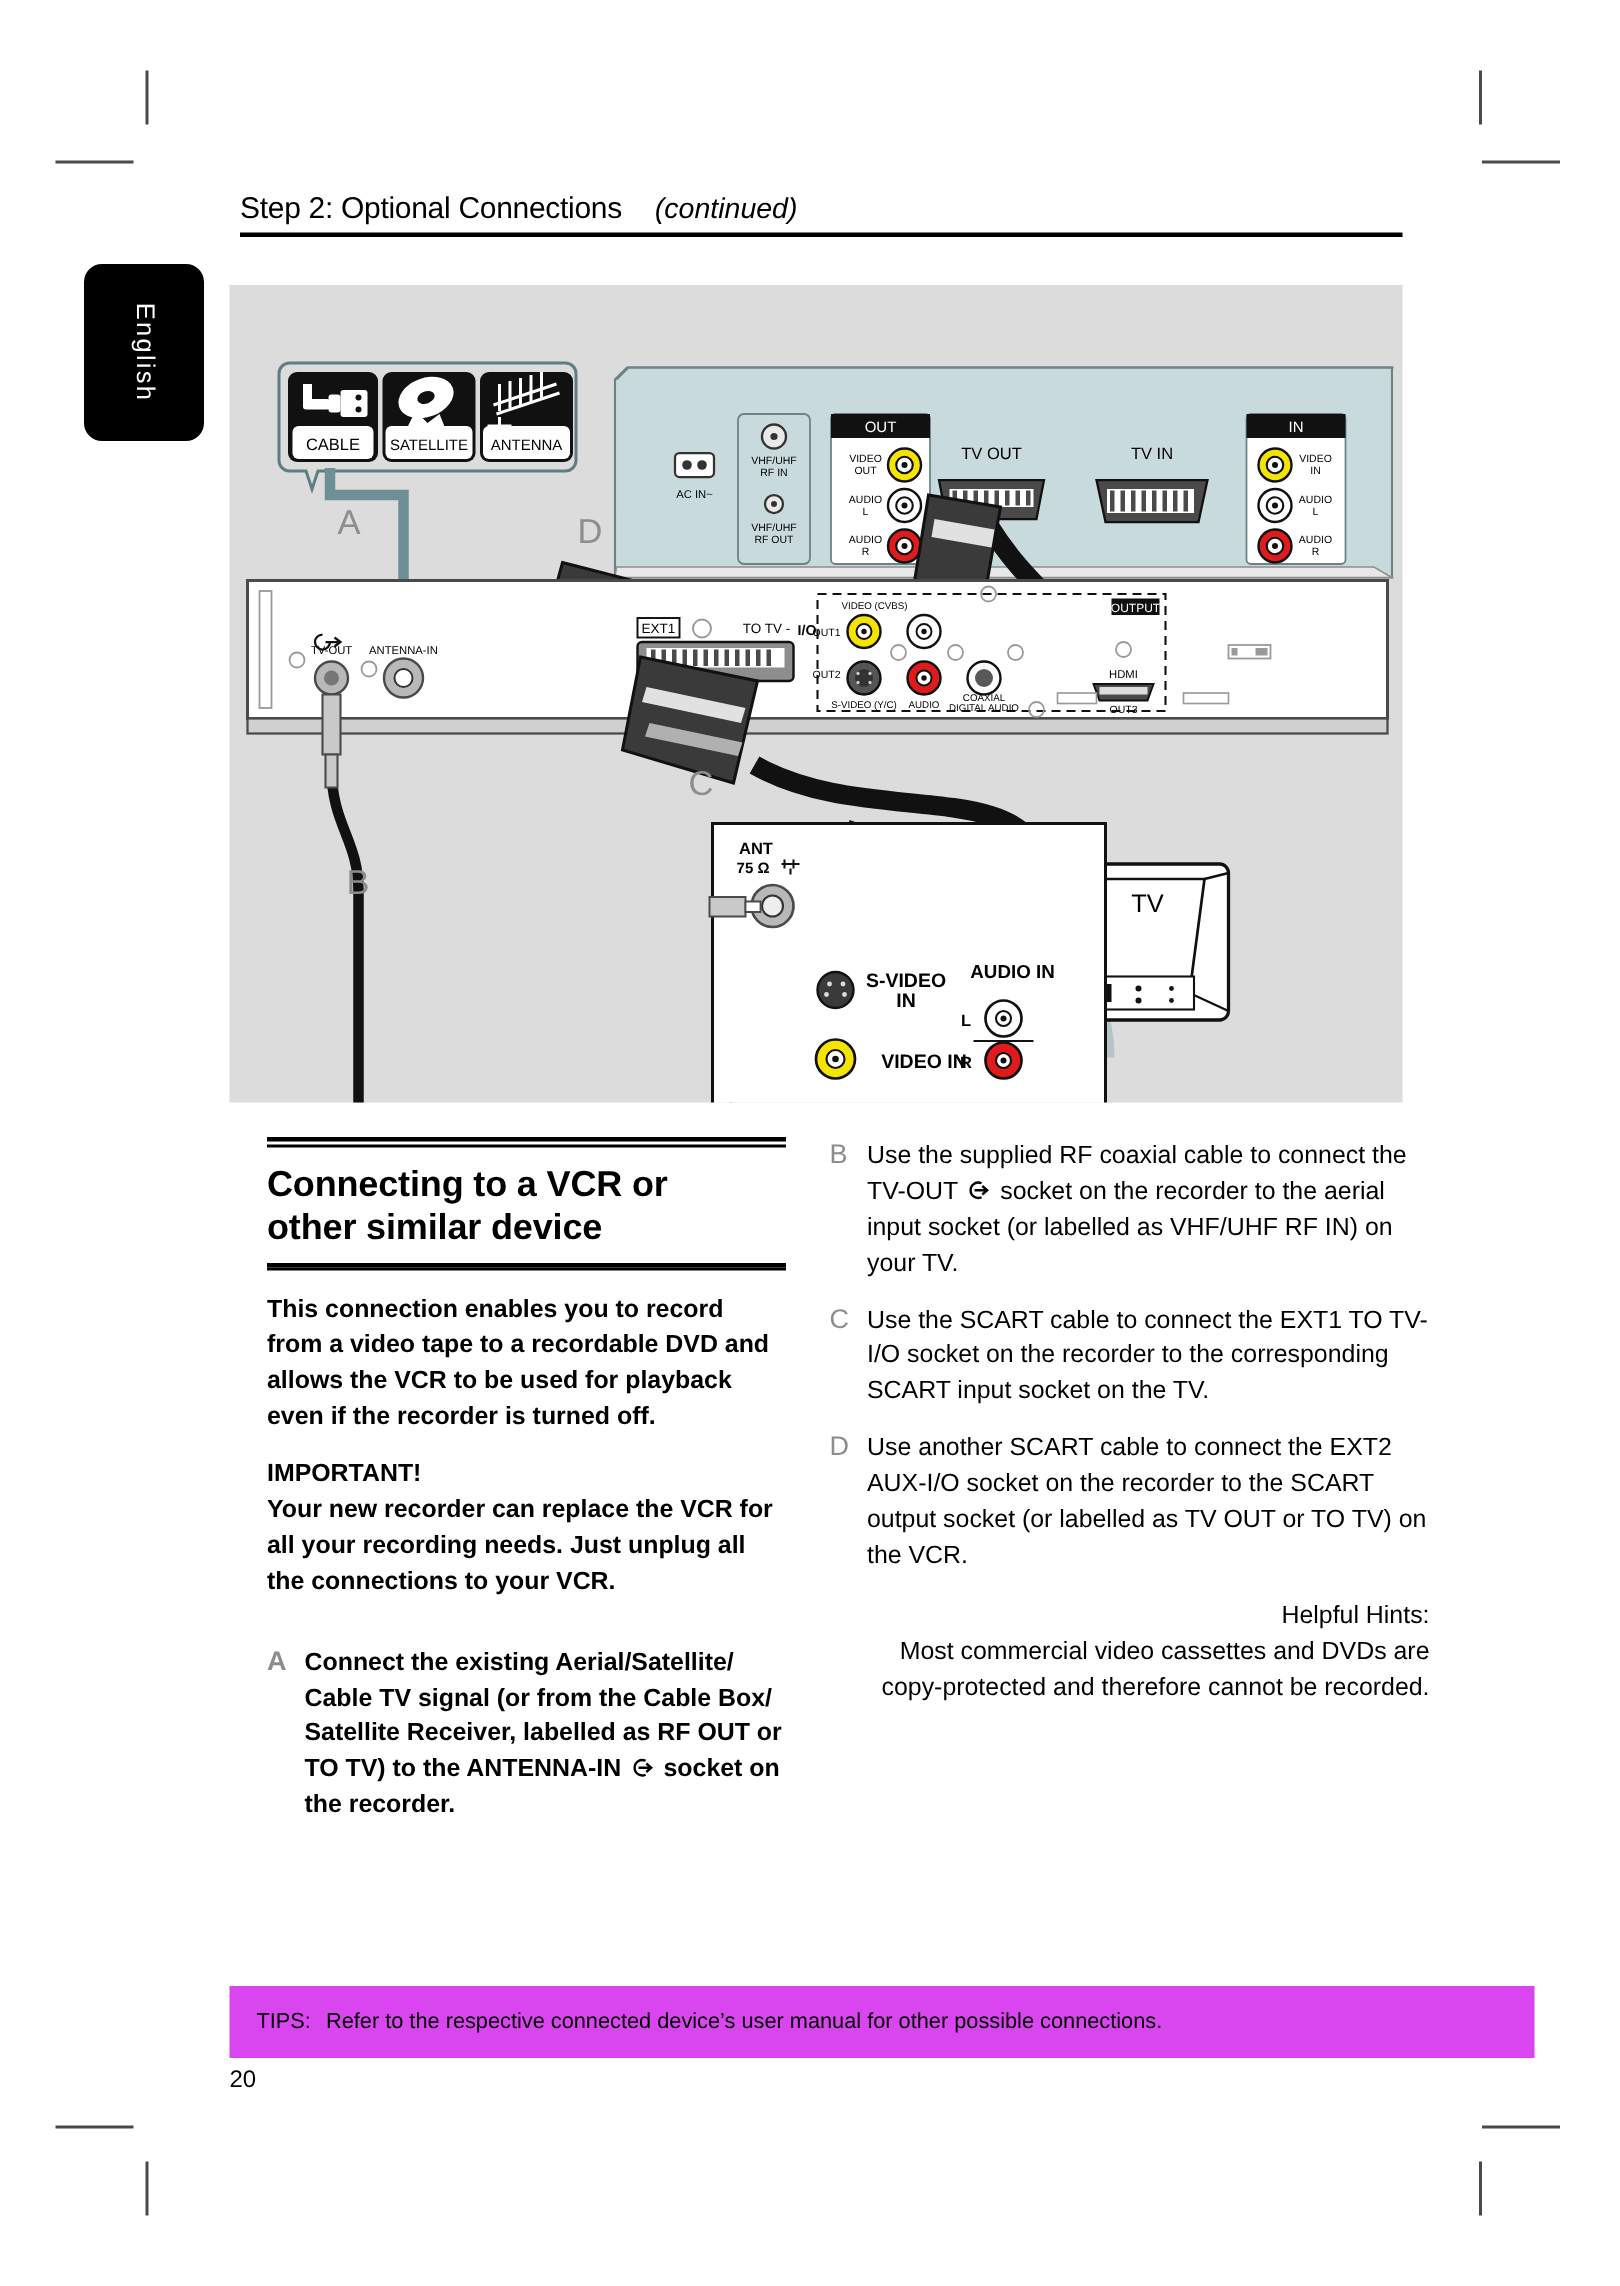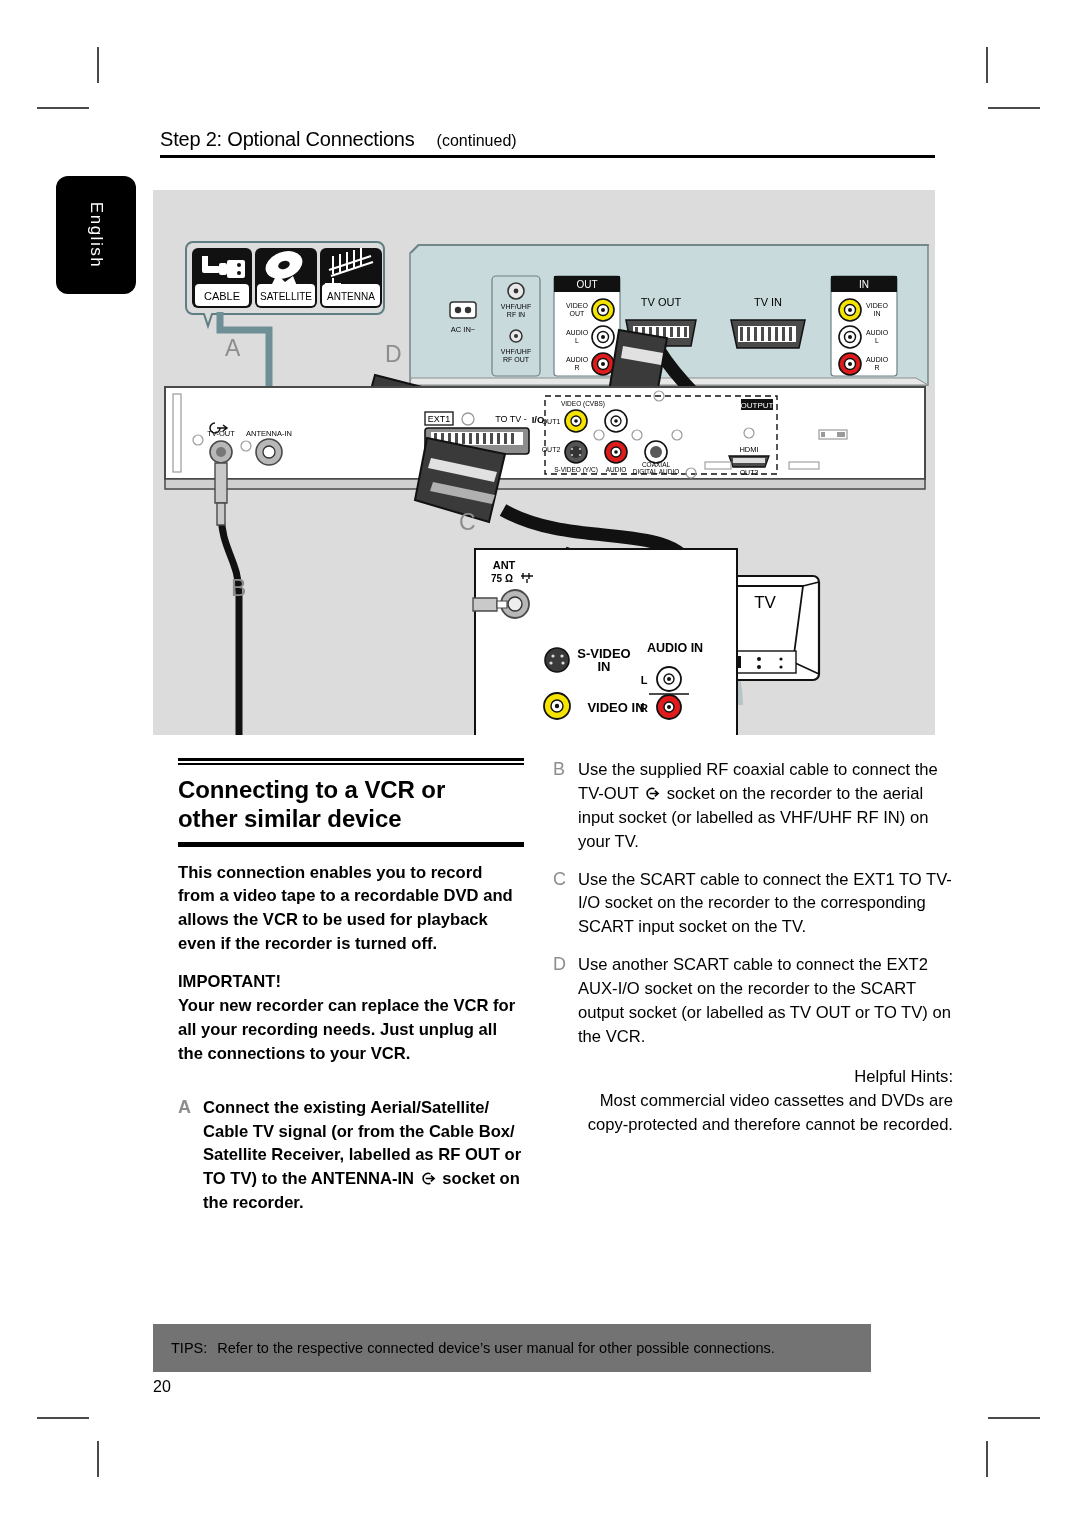--- a/index.html
+++ b/index.html
@@ -40,21 +40,22 @@
     align-items: baseline;
     gap: 22px;
     padding-bottom: 4px;
   }
   .h-title {
     font-size: 20px;
     letter-spacing: -0.2px;
     white-space: nowrap;
   }
   .h-cont {
-    font-size: 16px;
+    font-size: 19px;
+    font-style: italic;
   }
   .rule-thick { height: 3px; background: #000; }
 
   
   #english-tab {
     position: absolute;
     left: 56px; top: 176px;
     width: 80px; height: 118px;
     background: #000;
     border-radius: 12px;
@@ -116,22 +117,22 @@
   }
   .arrow-in svg, .arrow-out svg { display:block; }
 
   .hints { margin-top: 16px; text-align: right; }
   .hints .hint-line { text-indent: 14px; }
 
   
   #tips-bar {
     position: absolute;
     left: 153px; top: 1324px;
-    width: 718px; height: 48px;
-    background: #737373;
+    width: 870px; height: 48px;
+    background: #d946ef;
     display: flex;
     align-items: center;
   }
   #tips-bar .tips-inner {
     padding-left: 18px;
     font-size: 14.5px;
     white-space: nowrap;
   }
   #tips-bar .tips-label { margin-right: 6px; }
 

